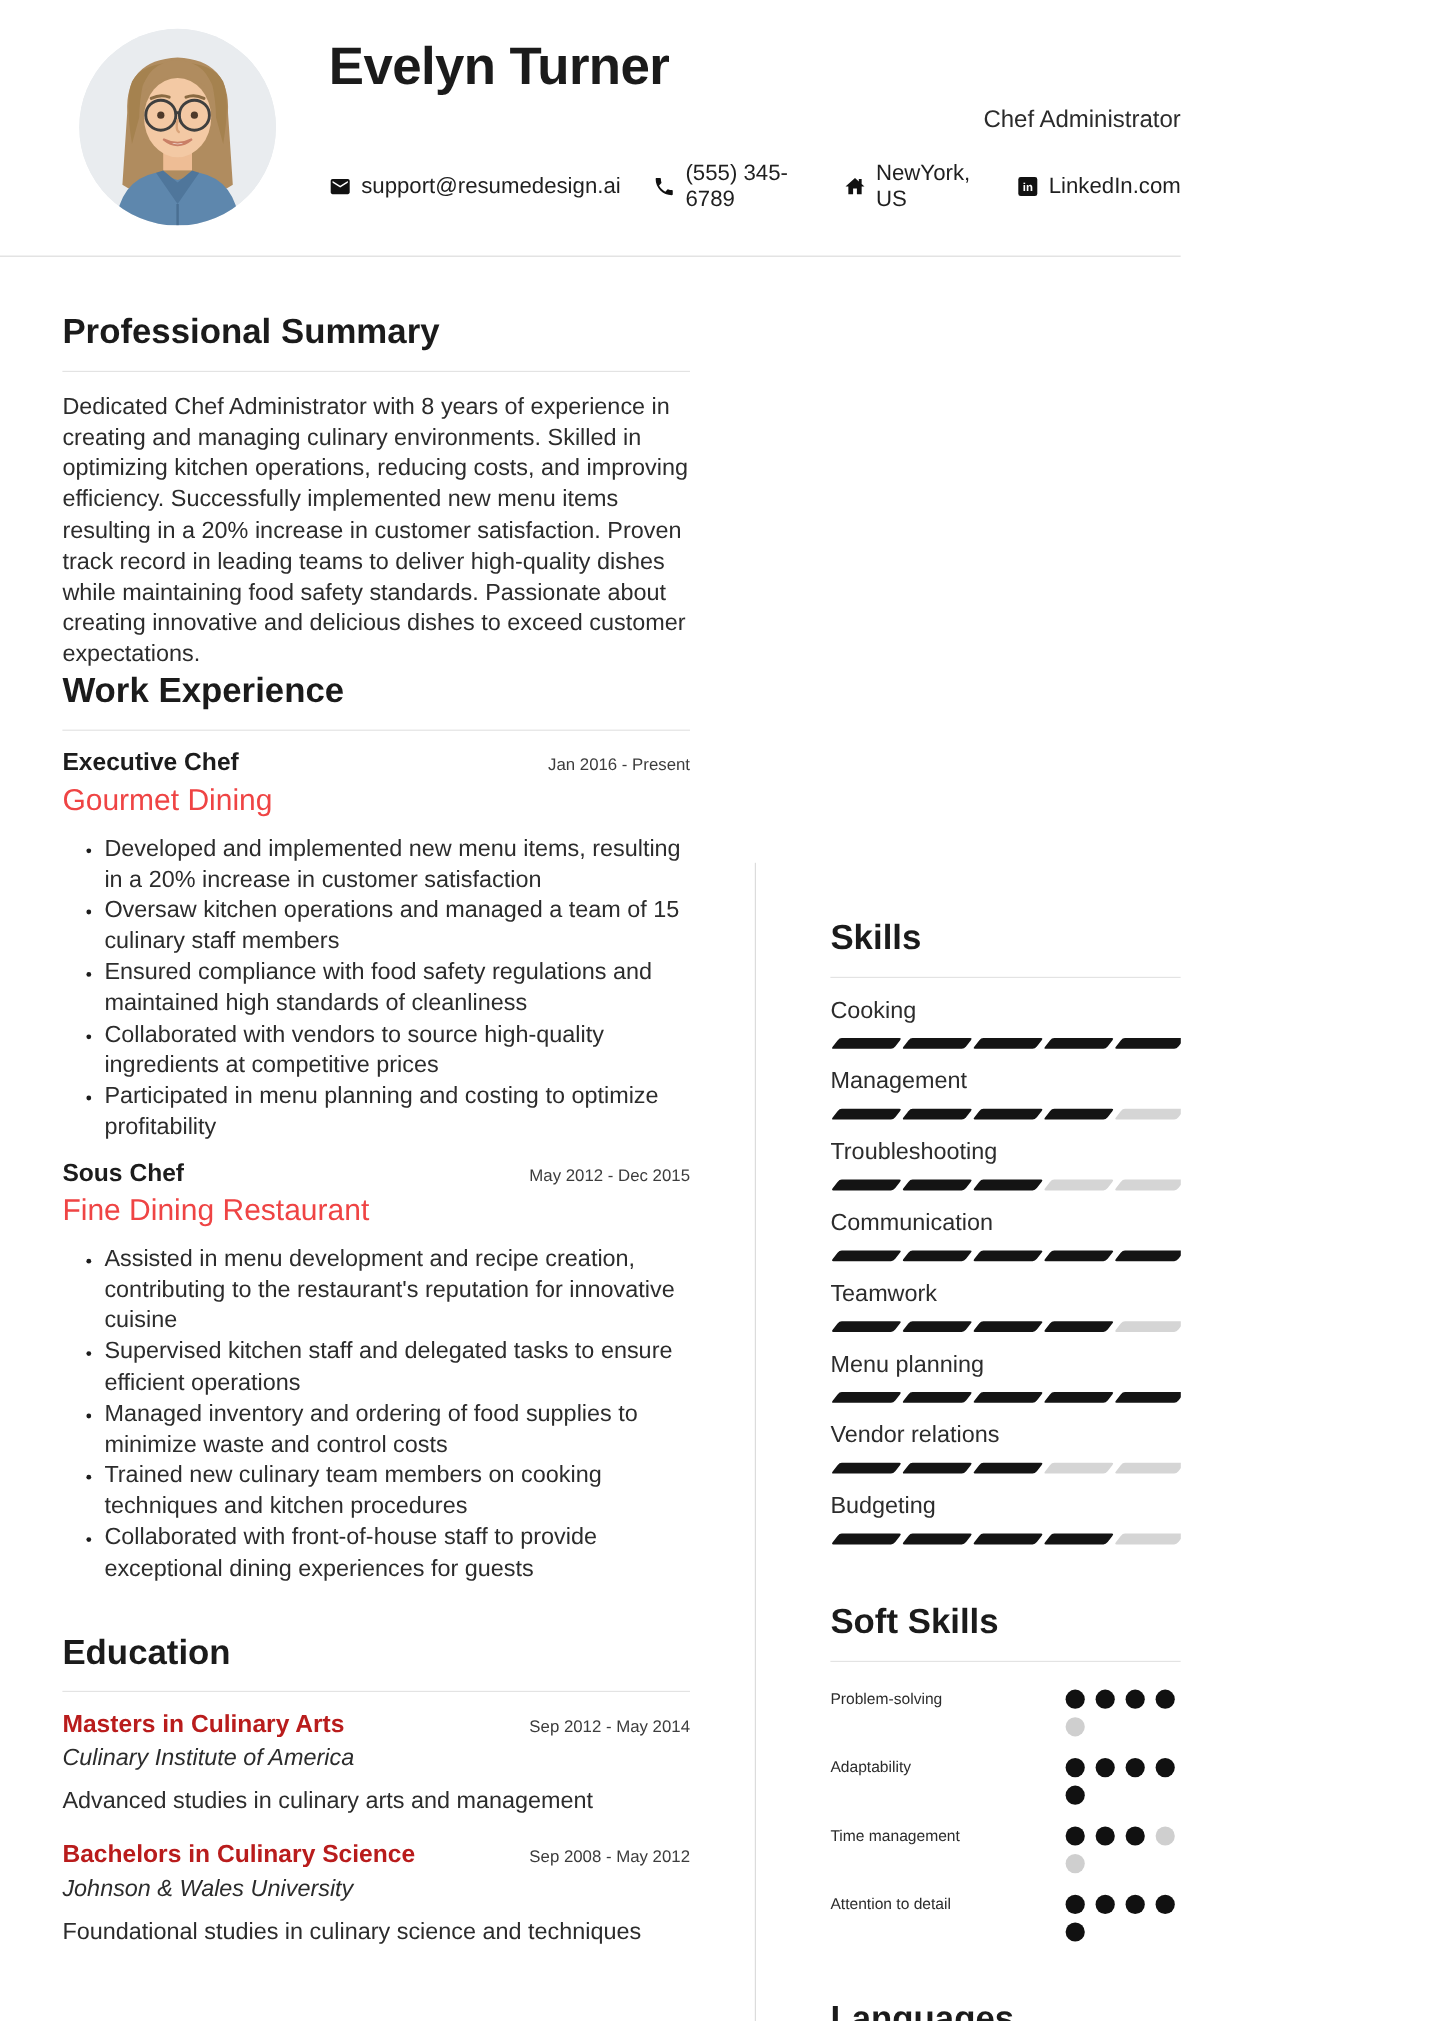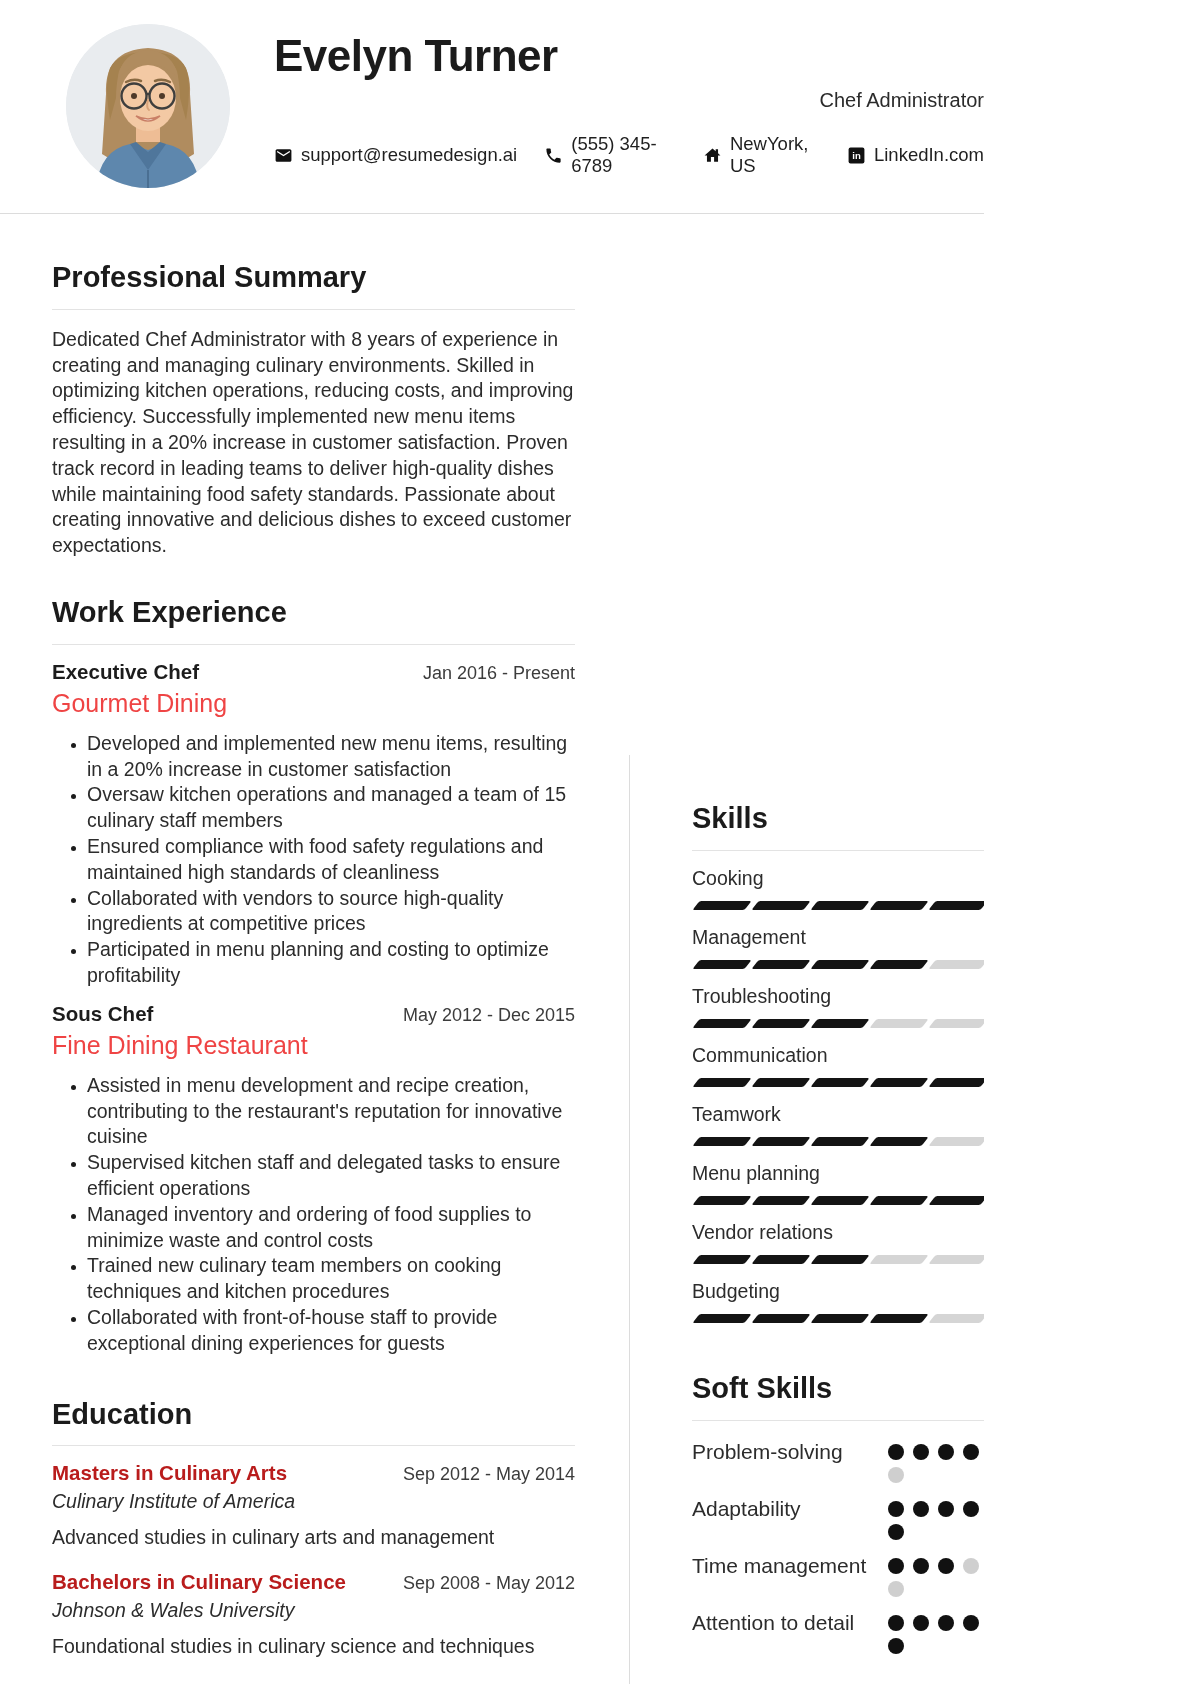--- a/index.html
+++ b/index.html
@@ -19,28 +19,28 @@
   
   .content{display:flex;align-items:flex-end;}
   .main{width:700px;margin-left:52px;padding-top:46px;padding-bottom:150px;}
   .sidebar{width:302px;margin-left:54px;border-left:1px solid #dcdcdc;padding-left:62px;padding-top:46px;}
 
   h2{font-size:29px;font-weight:700;color:#1b1b1b;margin:0 0 14px;line-height:1.2;}
   .rule{border:none;border-top:1px solid #e3e3e3;margin:0;}
 
   
   .summary-text{font-size:19.5px;line-height:25.8px;color:#2c2c2c;margin:17px 0 0;}
-  .section-work{margin-top:36px;}
+  .section-work{}
   .section-edu{margin-top:40px;}
 
   .job{margin-top:15px;}
   .job + .job{margin-top:13px;}
   .row-between{display:flex;justify-content:space-between;align-items:baseline;}
   .jtitle{font-size:20.5px;font-weight:700;color:#1c1c1c;}
-  .jdate{font-size:18px;color:#3c3c3c;white-space:nowrap;}
+  .jdate{font-size:14px;color:#3c3c3c;white-space:nowrap;}
   .jcompany{font-size:25px;color:#ef4444;margin-top:5px;}
   .job ul{margin:13px 0 0;padding-left:35px;}
   .job li{font-size:19.5px;line-height:25.8px;color:#2c2c2c;}
   .job li::marker{color:#1c1c1c;font-size:16px;}
 
   .edu{margin-top:15px;}
   .edu + .edu{margin-top:21px;}
   .edegree{font-size:20.5px;font-weight:700;color:#b91c1c;}
   .eschool{font-size:19.5px;margin-top:5px;color:#2c2c2c;font-style:italic;}
   .edesc{font-size:19.5px;margin-top:13px;color:#2c2c2c;}
@@ -48,21 +48,21 @@
   
   .skill{margin-top:16px;}
   .skill-name{font-size:19.5px;color:#2c2c2c;}
   .bar{display:flex;gap:7px;margin-top:11px;padding-left:4px;}
   .seg{width:52px;height:9px;border-radius:2px;background:var(--bar-empty,#d5d5d5);transform:skewX(-38deg);}
   .seg.filled{background:var(--bar-filled,#141414);}
 
   .sidebar h2.mt{margin-top:48px;}
   .soft{display:flex;justify-content:space-between;align-items:flex-start;margin-top:13px;}
   .soft:first-of-type{margin-top:18px;}
-  .soft-name{width:178px;font-size:21px;line-height:26px;color:#2c2c2c;}
+  .soft-name{width:178px;font-size:13px;line-height:26px;color:#2c2c2c;}
   .dots{width:96px;display:flex;flex-wrap:wrap;column-gap:9px;row-gap:7px;padding-top:5px;}
   .dot{width:16px;height:16px;border-radius:50%;background:var(--dot-empty,#cfcfcf);}
   .dot.filled{background:var(--dot-filled,#111);}
 
   .pills{display:flex;gap:21px;margin-top:19px;}
   .pill{background:var(--pill-bg,#101010);color:#fff;font-size:19px;font-weight:500;padding:8px 16px;border-radius:8px;}
 </style>
 </head>
 <body>
 

